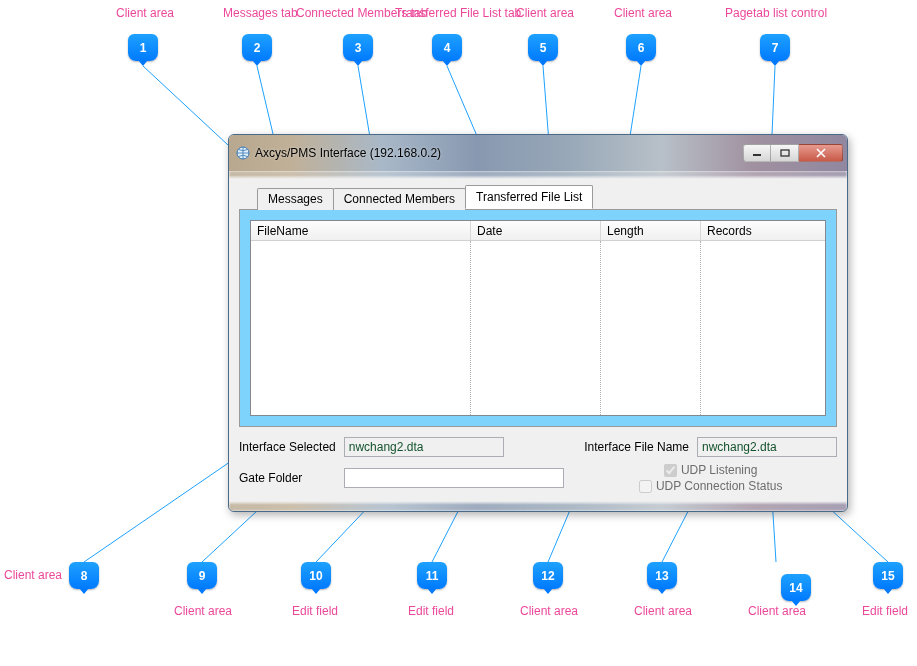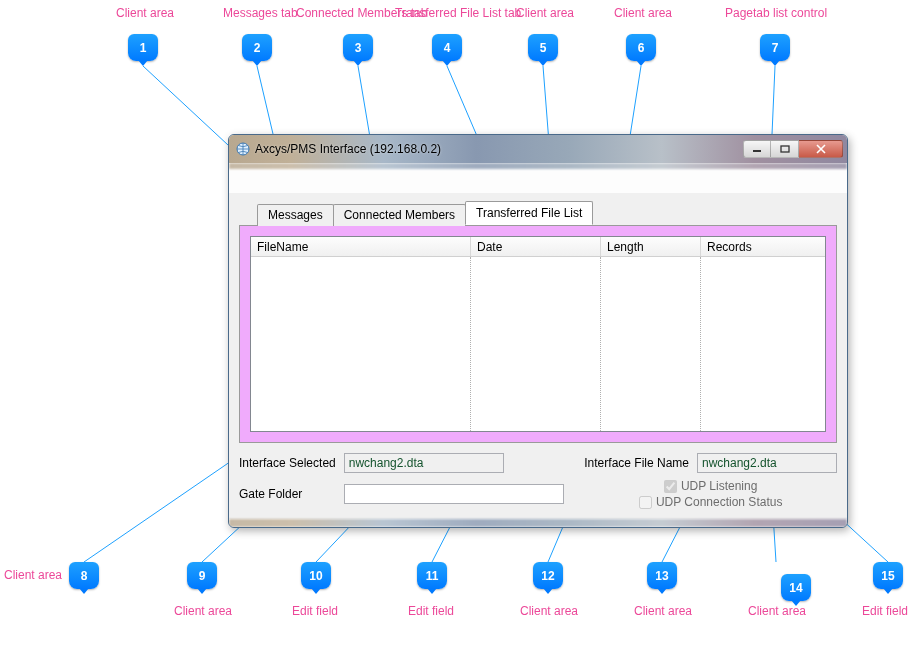--- a/index.html
+++ b/index.html
@@ -73,21 +73,21 @@
     left: 228px;
     top: 134px;
     width: 620px;
     border: 1px solid #4a6a8a;
     border-radius: 6px;
     background: #fdfdfd;
     box-shadow: 2px 3px 8px rgba(0,0,0,0.3);
     overflow: hidden;
   }
   .titlebar {
-    height: 28px;
+    height: 36px;
     background: linear-gradient(90deg,
       #b8a890 0%, #c0b098 10%, #a8b8c8 25%, #8898b0 40%,
       #98a8b8 55%, #b8c0c8 70%, #a090a0 85%, #9088a0 100%);
     display: flex;
     align-items: center;
     padding: 0 4px 0 6px;
     position: relative;
   }
   .titlebar .icon {
     width: 16px; height: 16px;
@@ -125,21 +125,20 @@
     height: 6px;
     background: linear-gradient(90deg,
       #b8a890 0%, #c0b098 10%, #a8b8c8 25%, #8898b0 40%,
       #98a8b8 55%, #b8c0c8 70%, #a090a0 85%, #9088a0 100%);
     opacity: 0.8;
     filter: blur(1px);
   }
   .client {
     background: #f0f0f0;
     padding: 8px 10px 10px 10px;
-    margin-top: 24px;
   }
   
   .tabstrip {
     display: flex;
     align-items: flex-end;
     position: relative;
     margin-left: 18px;
   }
   .tab {
     padding: 3px 10px 4px 10px;
@@ -155,21 +154,21 @@
   }
   .tab.active {
     background: #ffffff;
     border-bottom: 1px solid #ffffff;
     top: 0;
     padding-top: 4px;
     z-index: 2;
   }
   .tabpanel {
     border: 1px solid #9a9a9a;
-    background: #f0abfc;
+    background: #7dd3fc;
     padding: 10px;
     min-height: 218px;
   }
   
   .listview {
     border: 1px solid #828790;
     background: #fff;
     height: 196px;
     display: flex;
     flex-direction: column;

